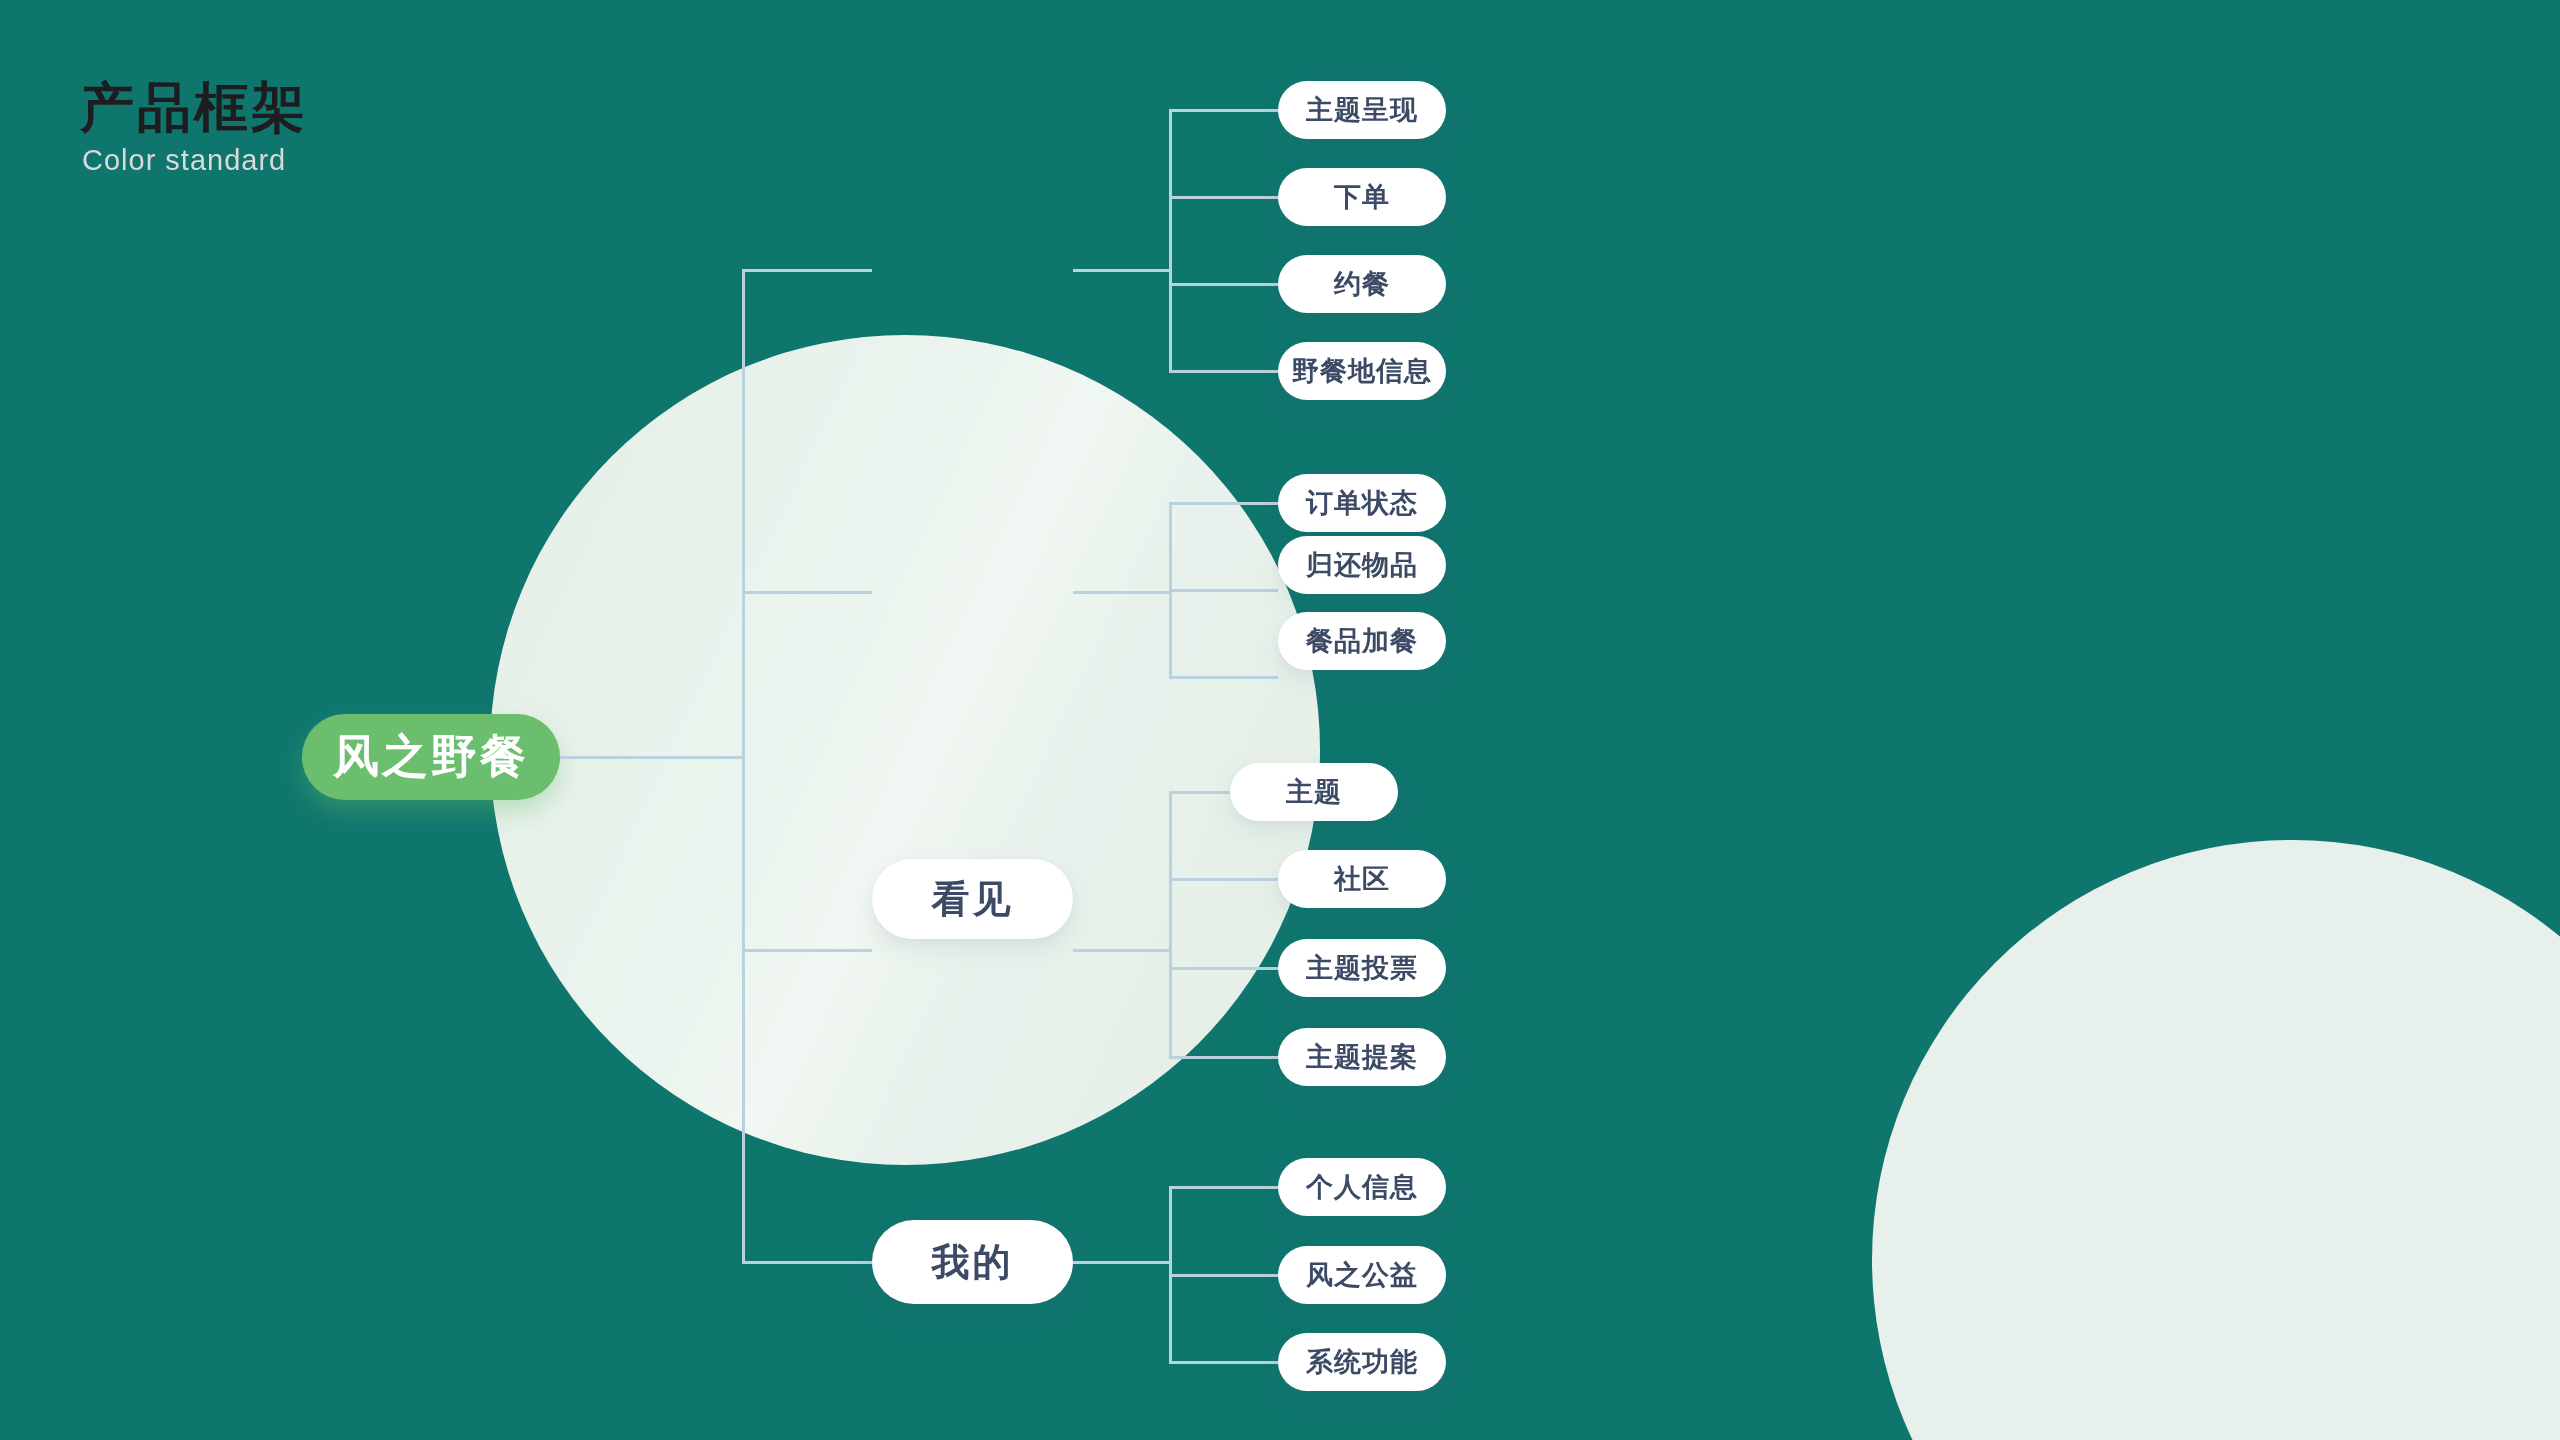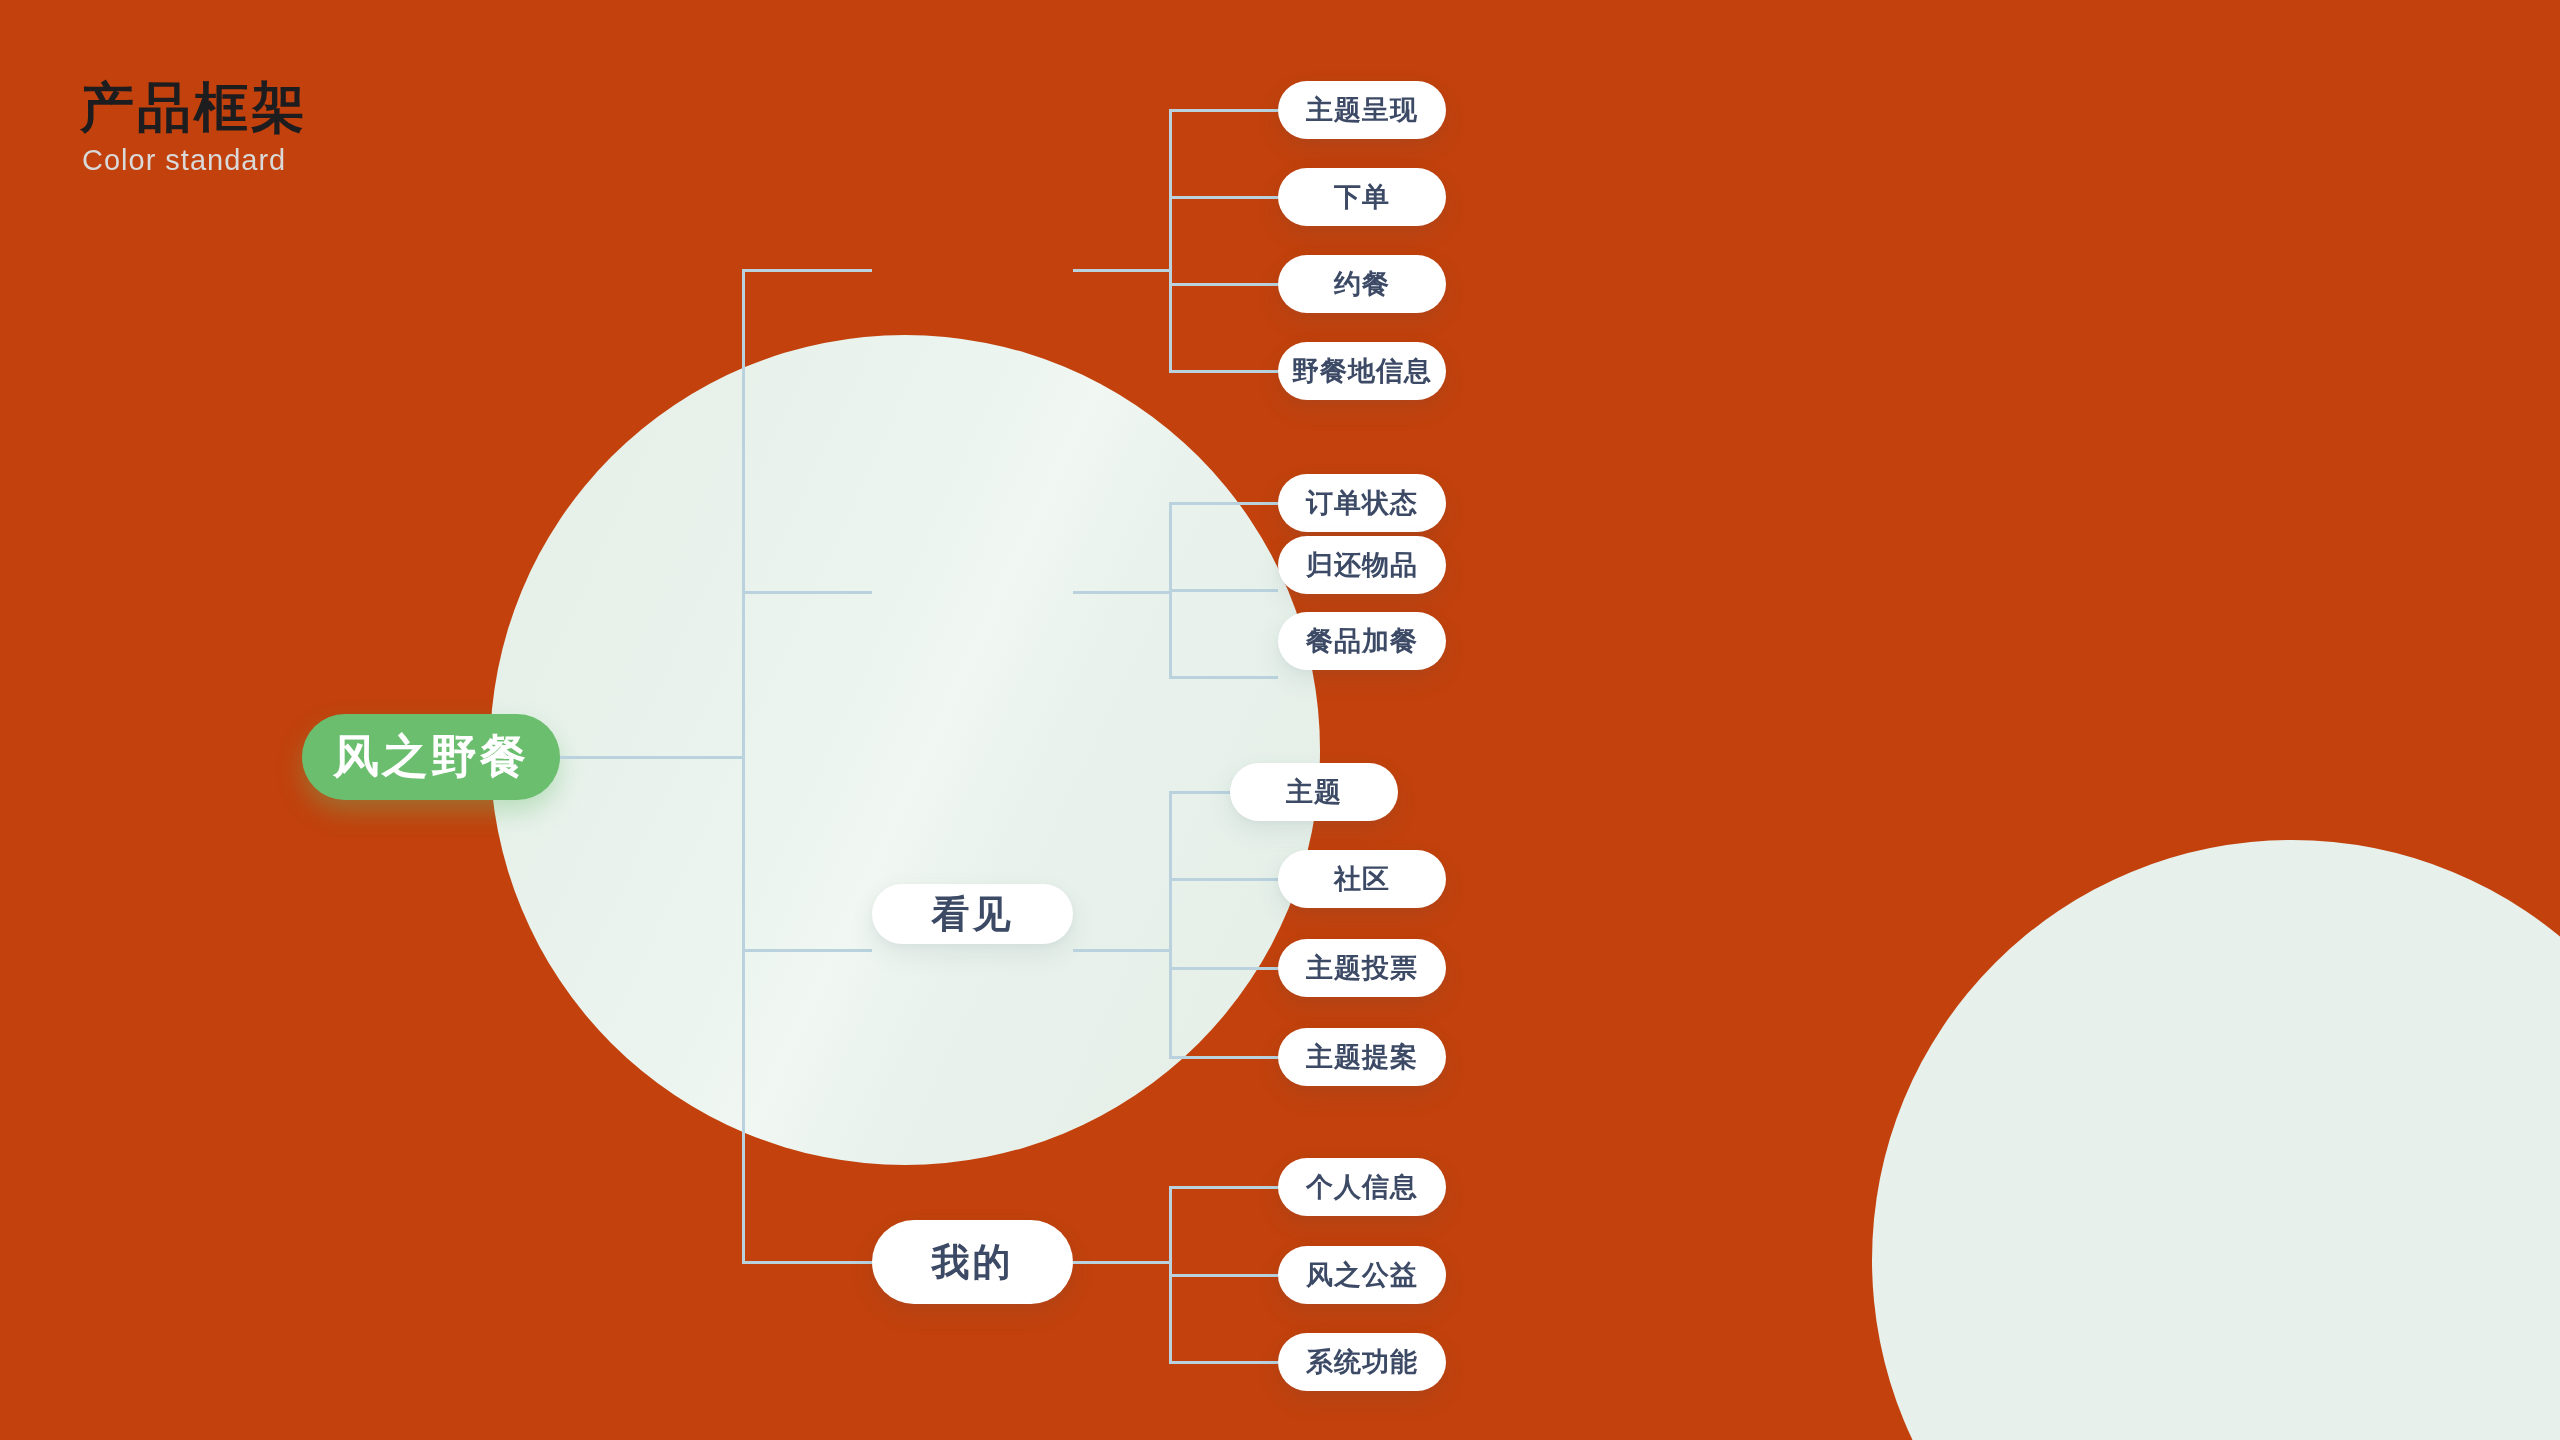--- a/index.html
+++ b/index.html
@@ -6,21 +6,21 @@
     --root-green:#6abe6e;
     --node-text:#3d4a66;
     --line-color:#b9d2de;
     --circle-big:#e4efe7;
     --circle-small:#e7f0ea;
     --title-color:#1d1d1f;
     --subtitle-color:#d9d9d9;
   }
   html,body{margin:0;padding:0;background:#ffffff;}
   .canvas{
-    position:relative;width:2560px;height:1440px;background:#c2410c;
+    position:relative;width:2560px;height:1440px;background:#0f766e;
     overflow:hidden;font-family:"Liberation Sans",sans-serif;text-decoration:underline;
   }
   .bg-circle{position:absolute;border-radius:50%;}
   .bg-circle.big{
     left:490px;top:335px;width:830px;height:830px;
     background:linear-gradient(115deg,var(--circle-big) 0%,#ebf4ee 42%,#f1f7f2 52%,#e9f2ec 62%,var(--circle-big) 100%);
   }
   .bg-circle.small{
     left:1872px;top:840px;width:840px;height:840px;
     background:var(--circle-small);
@@ -75,21 +75,21 @@
       <div class="cline" style="left: 743px; top: 590.5px; width: 129px; height: 3px;"></div>
       <div class="cline" style="left: 1073px; top: 590.5px; width: 97px; height: 3px;"></div>
       <div class="cline" style="left: 1168.5px; top: 501.5px; width: 3px; height: 177px;"></div>
       <div class="cline" style="left: 1170px; top: 501.5px; width: 108px; height: 3px;"></div>
       <div class="pill leaf" style="left: 1278px; top: 474px; width: 168px; height: 58px;">订单状态</div>
       <div class="cline" style="left: 1170px; top: 588.5px; width: 108px; height: 3px;"></div>
       <div class="pill leaf" style="left: 1278px; top: 536px; width: 168px; height: 58px;">归还物品</div>
       <div class="cline" style="left: 1170px; top: 675.5px; width: 108px; height: 3px;"></div>
       <div class="pill leaf" style="left: 1278px; top: 612px; width: 168px; height: 58px;">餐品加餐</div>
       <div class="cline" style="left: 743px; top: 948.5px; width: 129px; height: 3px;"></div>
-      <div class="pill l1" style="left: 872px; top: 884px; width: 201px; height: 60px;">看见</div>
+      <div class="pill l1" style="left: 872px; top: 859px; width: 201px; height: 80px;">看见</div>
       <div class="cline" style="left: 1073px; top: 948.5px; width: 97px; height: 3px;"></div>
       <div class="cline" style="left: 1168.5px; top: 790.5px; width: 3px; height: 268px;"></div>
       <div class="cline" style="left: 1170px; top: 790.5px; width: 108px; height: 3px;"></div>
       <div class="pill leaf" style="left: 1230px; top: 763px; width: 168px; height: 58px;">主题</div>
       <div class="cline" style="left: 1170px; top: 877.5px; width: 108px; height: 3px;"></div>
       <div class="pill leaf" style="left: 1278px; top: 850px; width: 168px; height: 58px;">社区</div>
       <div class="cline" style="left: 1170px; top: 966.5px; width: 108px; height: 3px;"></div>
       <div class="pill leaf" style="left: 1278px; top: 939px; width: 168px; height: 58px;">主题投票</div>
       <div class="cline" style="left: 1170px; top: 1055.5px; width: 108px; height: 3px;"></div>
       <div class="pill leaf" style="left: 1278px; top: 1028px; width: 168px; height: 58px;">主题提案</div>

